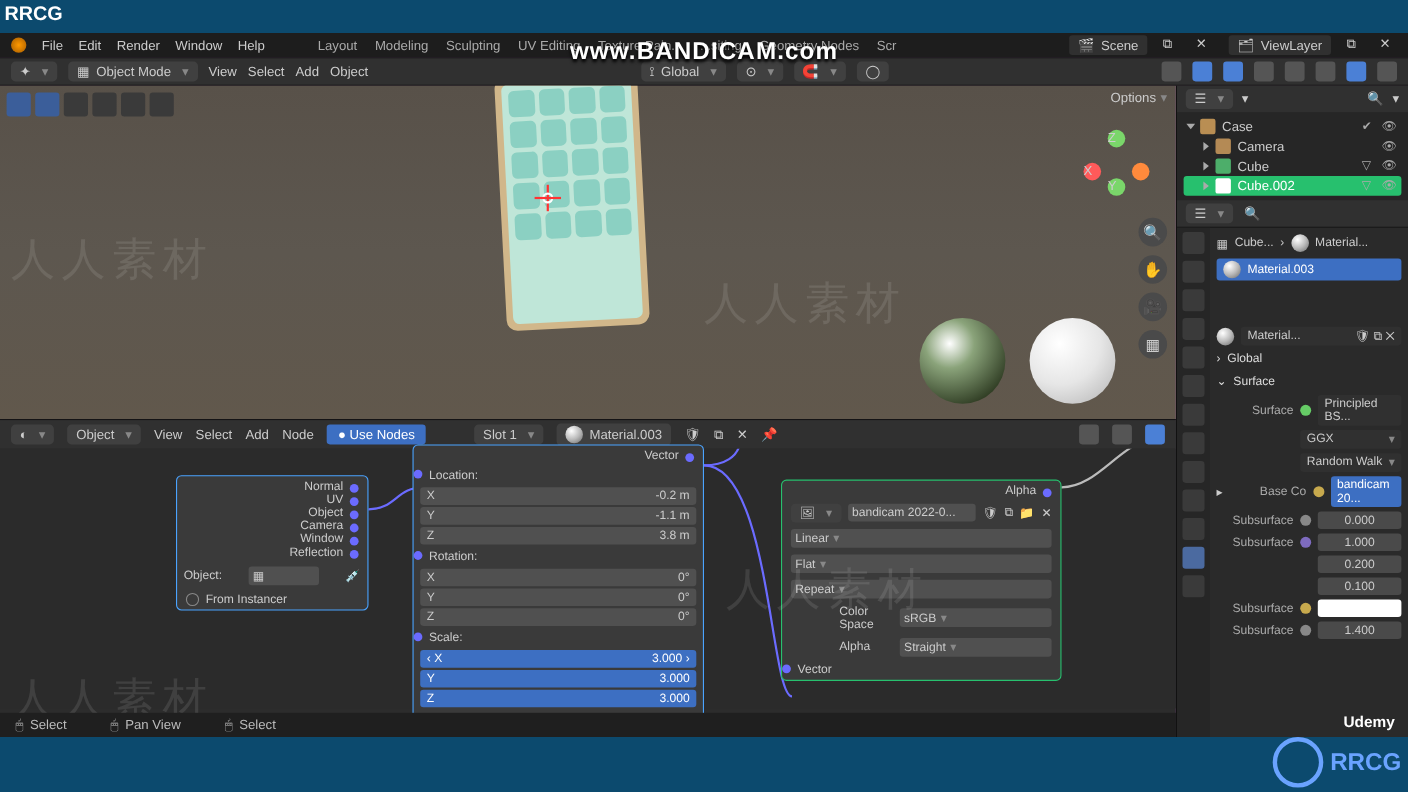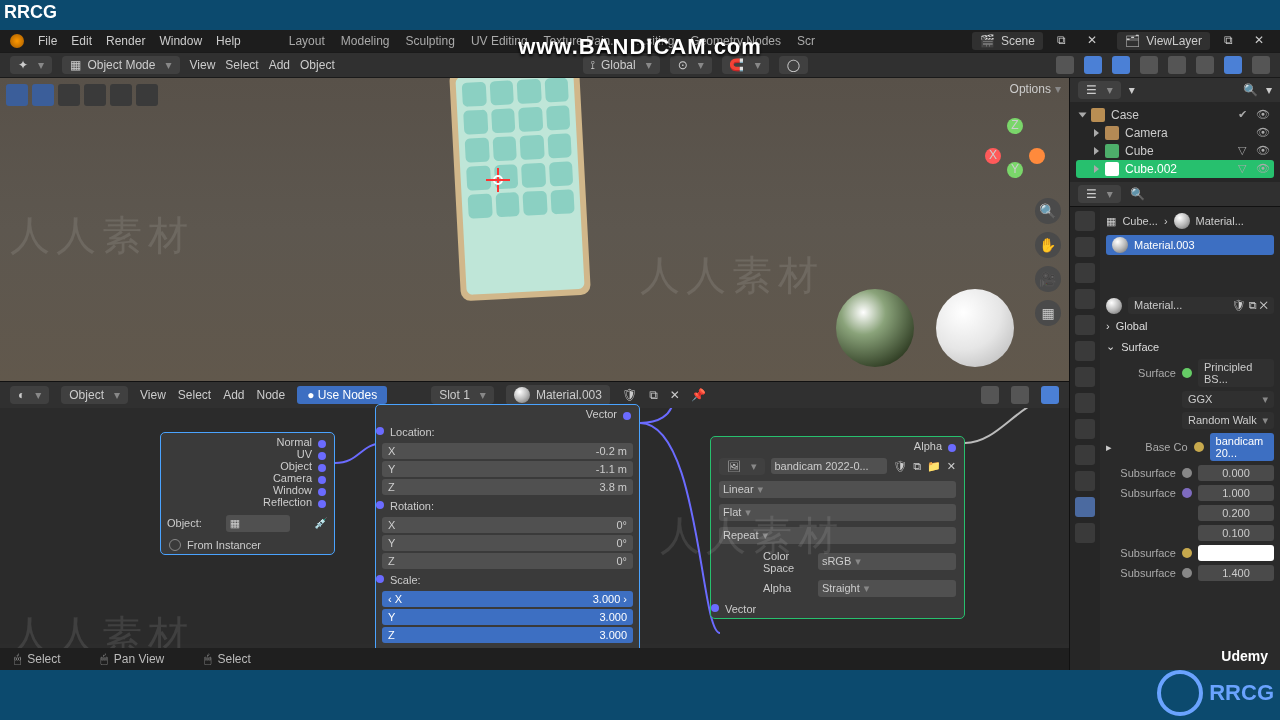--- a/index.html
+++ b/index.html
@@ -25,21 +25,21 @@
   .vp-header { height:26px; background:#303030; display:flex; align-items:center; gap:10px; padding:0 10px; border-top:1px solid #1a1a1a; border-bottom:1px solid #1a1a1a; }
   .pill { background:#404040; padding:2px 8px; border-radius:4px; display:inline-flex; align-items:center; gap:6px; }
   .dropdown-arrow::after { content:"▾"; margin-left:4px; color:#888; }
   .icon-sq { width:18px; height:18px; background:#555; border-radius:3px; display:inline-block; }
   .icon-sq.blue { background:#4b80d6; }
   
   .split { flex:1; display:flex; }
   .left-col { flex:1; display:flex; flex-direction:column; border-right:1px solid #111; }
   .right-col { width:210px; background:#2a2a2a; display:flex; flex-direction:column; }
   
-  .viewport { flex:1.05; background:linear-gradient(180deg,#585149,#5d574f,#61584c); position:relative; overflow:hidden;text-align:center; }
+  .viewport { flex:1.05; background:linear-gradient(180deg,#585149,#5d574f,#61584c); position:relative; overflow:hidden; }
   .opt-header { position:absolute; top:4px; right:8px; color:#ccc; font-size:12px; }
   .persp { position:absolute; left:8px; top:36px; font-size:12px; color:#e6e6e6; line-height:1.4; }
   .toolshelf { position:absolute; left:6px; top:6px; display:flex; gap:4px; }
   .toolshelf .ts { width:22px; height:22px; background:#3a3a3a; border-radius:3px; }
   .toolshelf .ts.on { background:#3b5e9a; }
   .gizmo { position:absolute; right:24px; top:40px; width:60px; height:60px; }
   .gizmo .ball { width:16px; height:16px; border-radius:50%; position:absolute; }
   .viewport-icons { position:absolute; right:8px; top:120px; display:flex; flex-direction:column; gap:8px; }
   .viewport-icons div { width:26px; height:26px; background:#4a4a4a; border-radius:50%; display:flex; align-items:center; justify-content:center; font-size:14px;}
   .phone { position:absolute; left:455px; top:-10px; width:130px; height:230px; background:#d1b78a; border-radius:10px; transform:rotate(-3deg); padding:6px; }

